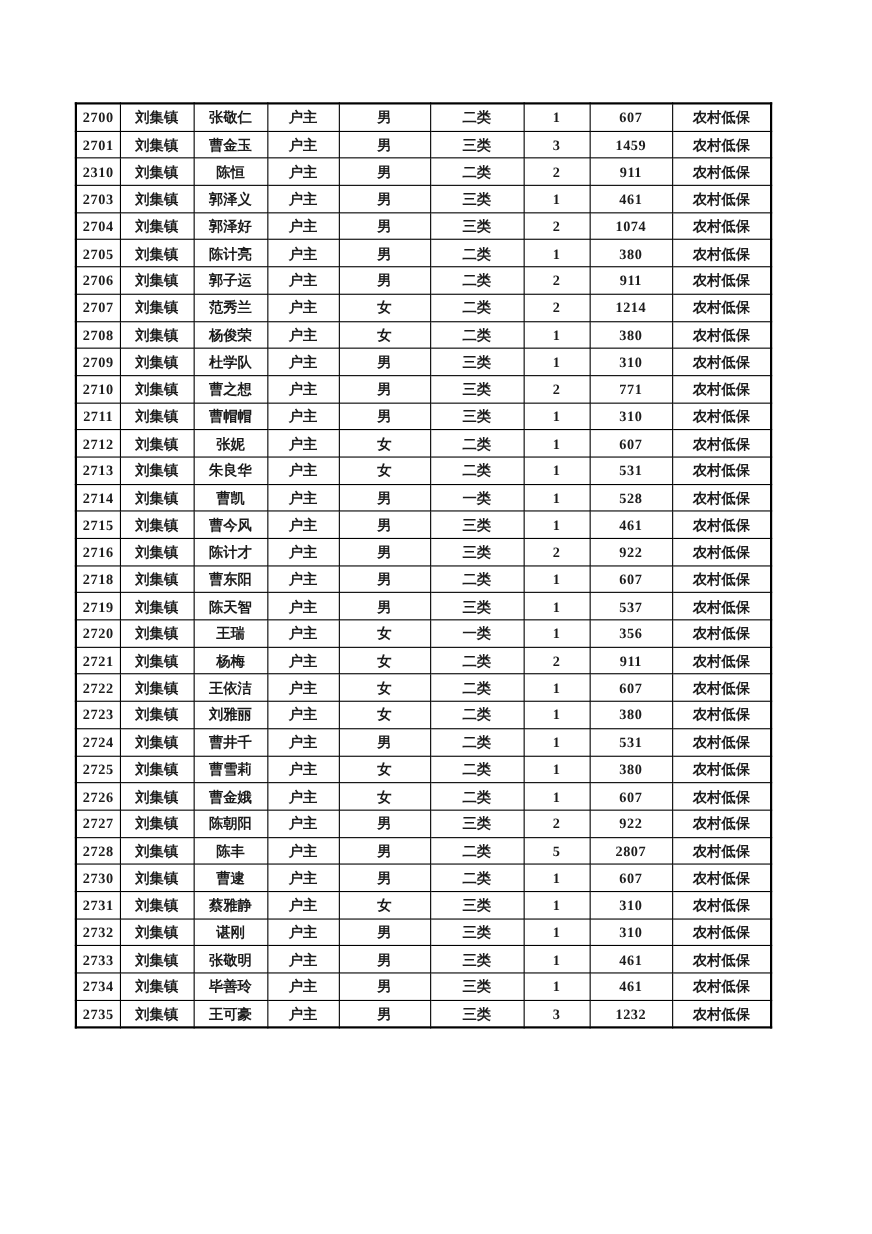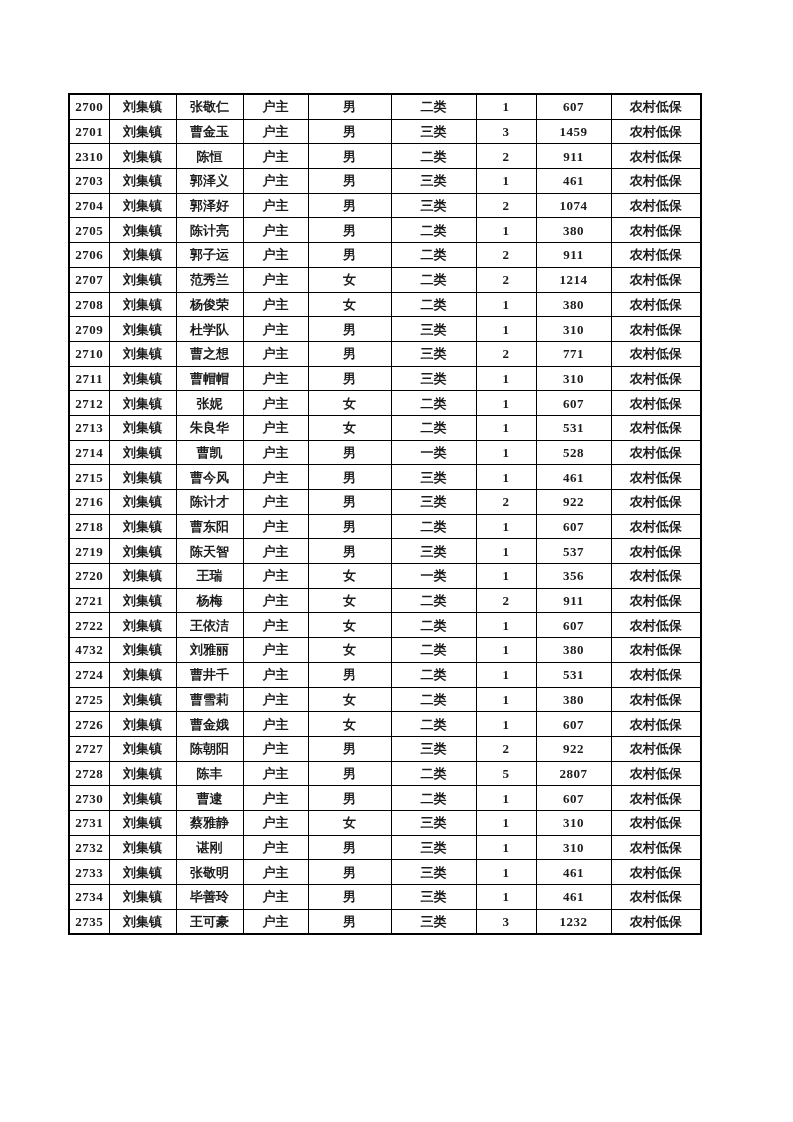--- a/index.html
+++ b/index.html
@@ -309,21 +309,21 @@
           <td>刘集镇</td>
           <td>王依洁</td>
           <td>户主</td>
           <td>女</td>
           <td>二类</td>
           <td class="num">1</td>
           <td class="num">607</td>
           <td>农村低保</td>
         </tr>
         <tr>
-          <td class="num">4732</td>
+          <td class="num">2723</td>
           <td>刘集镇</td>
           <td>刘雅丽</td>
           <td>户主</td>
           <td>女</td>
           <td>二类</td>
           <td class="num">1</td>
           <td class="num">380</td>
           <td>农村低保</td>
         </tr>
         <tr>

